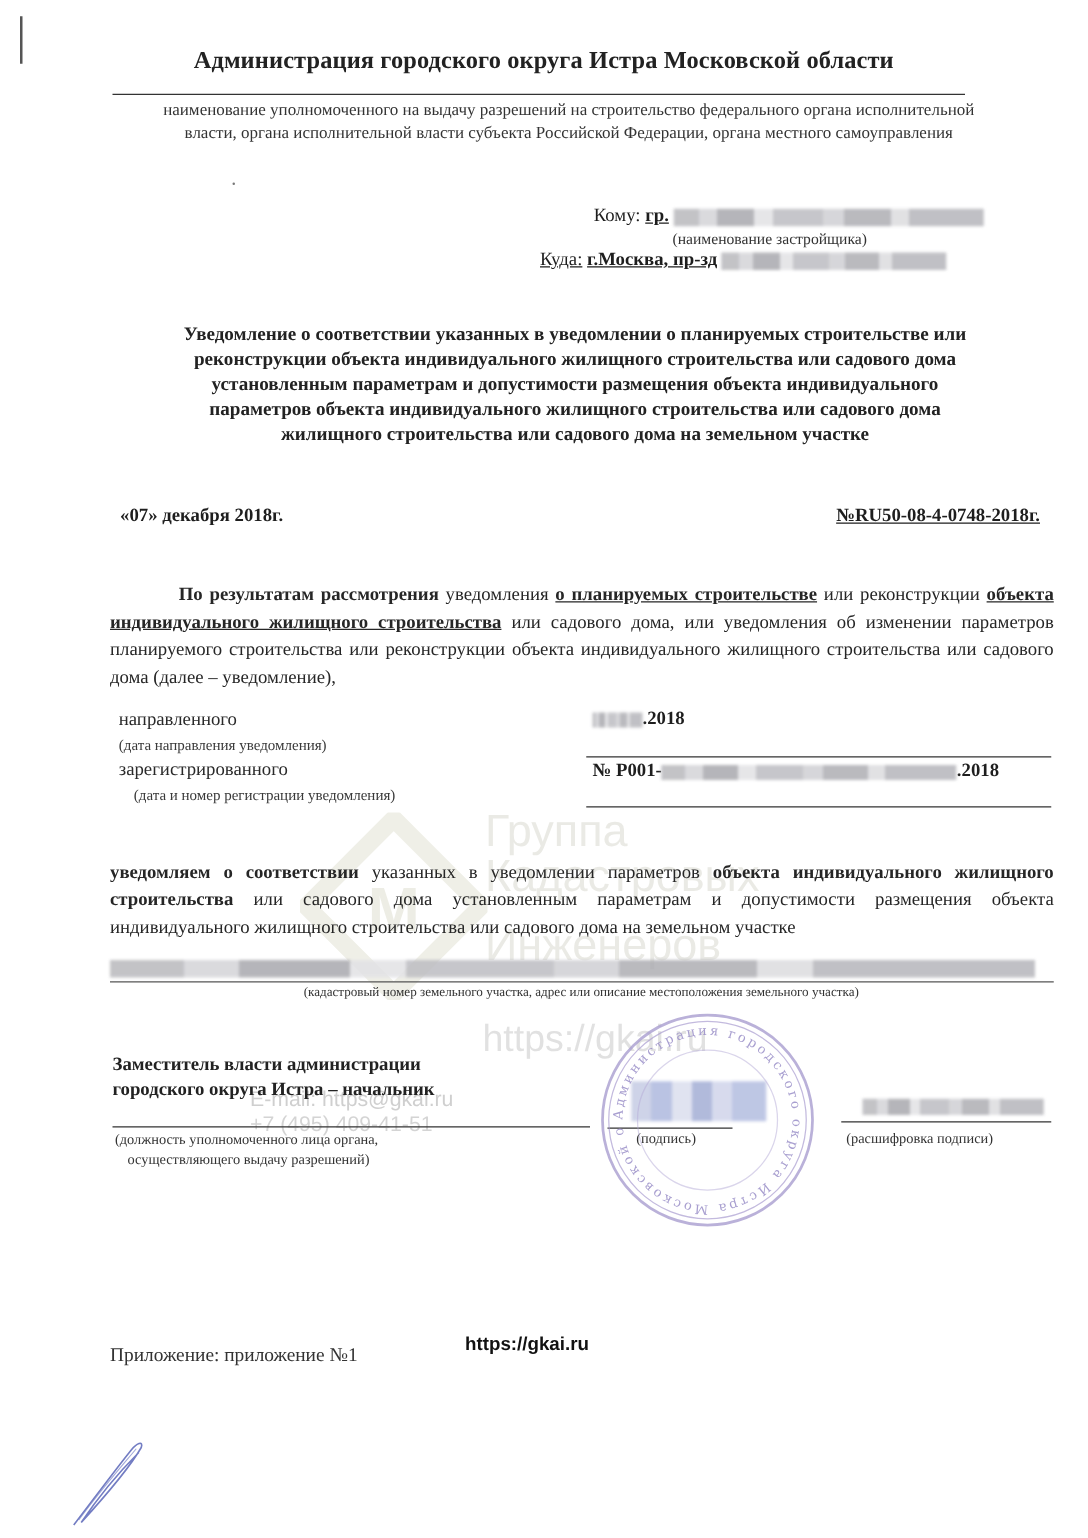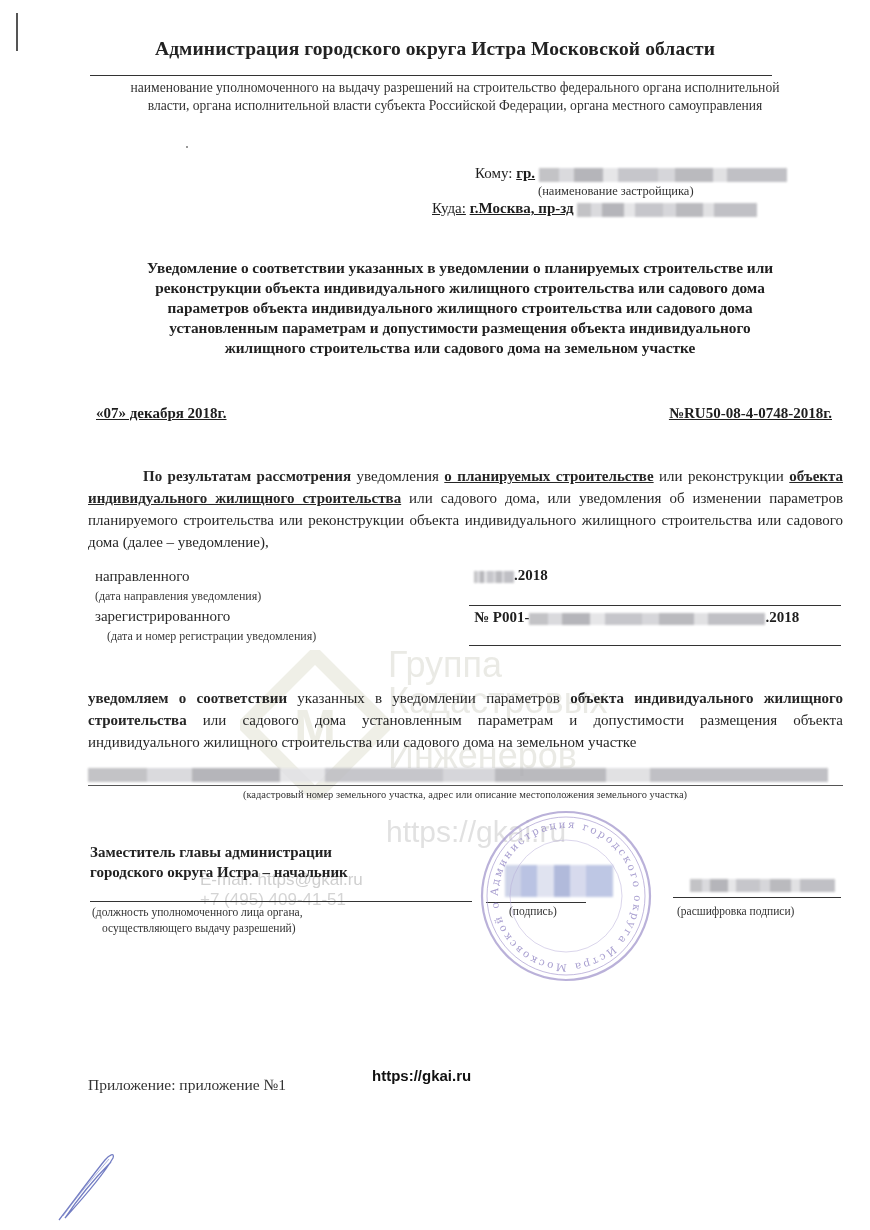--- a/index.html
+++ b/index.html
@@ -19,21 +19,21 @@
   #org-line { left: 90px; top: 75px; width: 682px; border-top: 1px solid #333; }
   #org-sub { left: 60px; width: 790px; top: 79px; text-align: center; font-size: 13.6px; line-height: 18px; color: #333; }
   #dot { left: 186px; top: 146px; width: 2px; height: 2px; background:#777; border-radius:50%; }
 
   #to-line { left: 435px; top: 165px; font-size: 15px; margin-left: 40px; }
   #to-caption { left: 538px; top: 184px; font-size: 12.5px; color:#333; }
   #where-line { left: 432px; top: 200px; font-size: 15px; }
 
   #notice-title { left: 75px; width: 770px; top: 258px; text-align: center; font-size: 15.3px; font-weight: bold; line-height: 20px; color:#222; }
 
-  #date-left { left: 96px; top: 405px; font-size: 15px; font-weight: bold; text-decoration: underline; }
+  #date-left { left: 96px; top: 405px; font-size: 15px; font-weight: bold; }
   #number-right { right: 38px; top: 405px; font-size: 15px; font-weight: bold; text-decoration: underline; }
 
   .para { left: 88px; width: 755px; font-size: 15px; line-height: 22px; text-align: justify; color:#262626; }
   #para1 { top: 465px; text-indent: 55px; }
 
   .lbl { left: 95px; font-size: 15px; color:#2a2a2a; }
   .cap { left: 95px; font-size: 12px; color:#3a3a3a; }
   #sent-label { top: 568px; }
   #sent-cap { top: 589px; }
   #reg-label { top: 608px; }
@@ -109,22 +109,22 @@
 <div id="to-caption" class="abs">(наименование застройщика)</div>
 <div id="where-line" class="abs">
   <span class="u">Куда:</span>
   <span class="b u">г.Москва, пр-зд</span>
   <span class="blur" style="width:180px;height:14px;"></span>
 </div>
 
 <div id="notice-title" class="abs">
   <div>Уведомление о соответствии указанных в уведомлении о планируемых строительстве или</div>
   <div>реконструкции объекта индивидуального жилищного строительства или садового дома</div>
+  <div>установленным параметрам и допустимости размещения объекта индивидуального</div>
   <div>параметров объекта индивидуального жилищного строительства или садового дома</div>
-  <div>установленным параметрам и допустимости размещения объекта индивидуального</div>
   <div>жилищного строительства или садового дома на земельном участке</div>
 </div>
 
 <div id="date-left" class="abs">«07» декабря 2018г.</div>
 <div id="number-right" class="abs">№RU50-08-4-0748-2018г.</div>
 
 <div id="para1" class="abs para"><span class="b">По результатам рассмотрения</span><span> уведомления </span><span class="b u">о планируемых строительстве</span><span> или реконструкции </span><span class="b u">объекта индивидуального жилищного строительства</span><span> или садового дома, или уведомления об изменении параметров планируемого строительства или реконструкции объекта индивидуального жилищного строительства или садового дома (далее – уведомление),</span></div>
 
 <div id="sent-label" class="abs lbl">направленного</div>
 <div id="sent-cap" class="abs cap">(дата направления уведомления)</div>
@@ -139,21 +139,21 @@
 </div>
 <div id="reg-line-bot" class="abs"></div>
 
 <div id="para2" class="abs para"><span class="b">уведомляем о соответствии</span><span> указанных в уведомлении параметров </span><span class="b">объекта индивидуального жилищного строительства</span><span> или садового дома установленным параметрам и допустимости размещения объекта индивидуального жилищного строительства или садового дома на земельном участке</span></div>
 
 <div id="cadastral-value" class="abs blur"></div>
 <div id="cadastral-line" class="abs"></div>
 <div id="cadastral-cap" class="abs">(кадастровый номер земельного участка, адрес или описание местоположения земельного участка)</div>
 
 <div id="position" class="abs">
-  <div>Заместитель главы администрации</div>
+  <div>Заместитель власти администрации</div>
   <div>городского округа Истра – начальник</div>
 </div>
 <div id="position-line" class="abs"></div>
 <div id="position-cap" class="abs">
   <span>(должность уполномоченного лица органа,</span>
   <span>осуществляющего выдачу разрешений)</span>
 </div>
 
 <div id="sign-value" class="abs"></div>
 <div id="sign-line" class="abs"></div>

